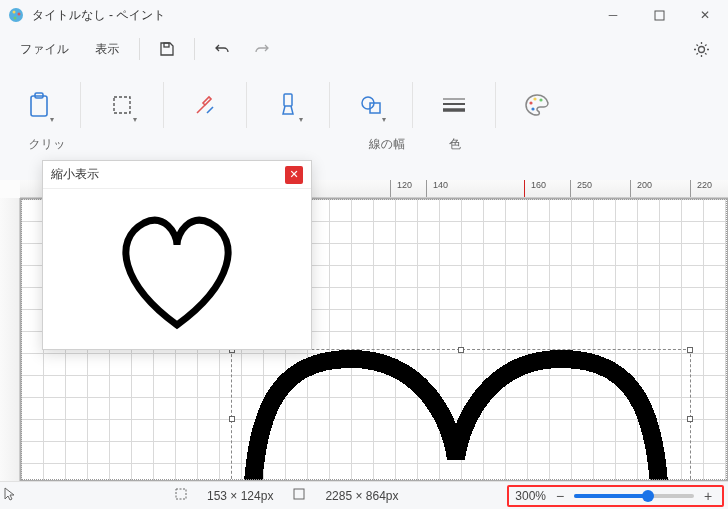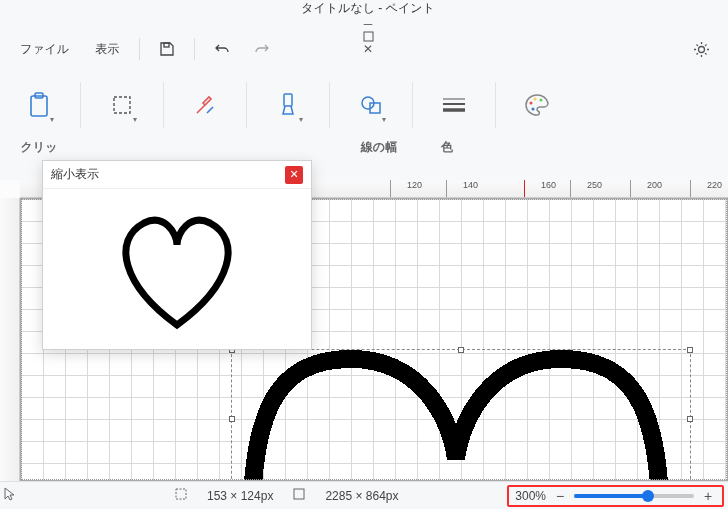--- a/index.html
+++ b/index.html
@@ -1,40 +1,40 @@
 <!DOCTYPE html>
 <html><head>
 <meta charset="utf-8">
 <style>
 * { box-sizing: border-box; margin: 0; padding: 0; font-family: "Yu Gothic UI", "Segoe UI", sans-serif; font-size: 12px; }
 body { width: 728px; height: 509px; background: #f7f8fa; overflow: hidden; position: relative; }
 
-.titlebar { height: 30px; display: flex; align-items: center; padding-left: 8px; background: #f7f8fa; flex-direction: column; }
+.titlebar { height: 30px; display: flex; align-items: center; padding-left: 8px; background: #f7f8fa; }
 .titlebar .app-icon { width: 16px; height: 16px; margin-right: 8px; }
 .titlebar .title { color: #333; flex: 1; }
 .win-btn { width: 46px; height: 30px; display: flex; align-items: center; justify-content: center; color: #555; }
 
 .menubar { height: 38px; display: flex; align-items: center; gap: 6px; padding: 0 10px; }
 .menu-item { padding: 6px 10px; color: #404040; }
 .mb-sep { width:1px; height:22px; background:#ddd; margin:0 4px; }
 .mb-btn { width: 34px; height: 30px; display: flex; align-items: center; justify-content: center; color: #444; border-radius: 4px; }
 .menubar .spacer { flex: 1; }
 
 .ribbon { height: 68px; display: flex; align-items: center; gap: 20px; padding: 6px 18px 0; }
 .rib-btn { width: 42px; height: 42px; display: flex; align-items: center; justify-content: center; position: relative; border-radius: 6px; }
 .rib-btn .chev { position: absolute; bottom: 2px; right: 6px; font-size: 8px; color: #777; }
 .rib-sep { width:1px; height:46px; background:#e3e3e3; }
 
-.ribbon-labels { height: 22px; display: flex; align-items: center; gap: 4px; padding: 0 14px; color: #666; font-size: 11px; font-weight: bold; }
+.ribbon-labels { height: 22px; display: flex; align-items: flex-start; gap: 4px; padding: 0 22px; color: #666; font-size: 11px; }
 .ribbon-labels span { display: inline-block; text-align: center; }
 
 .work { position: absolute; top: 180px; left: 0; right: 0; bottom: 28px; background: #fcfcfc; }
 
 .ruler-h { position: absolute; top: 0; left: 20px; right: 0; height: 18px; background: linear-gradient(#fafafa,#f0f0f0); border-bottom: 1px solid #ccc; overflow: hidden; }
-.ruler-h .tickbox { position: absolute; top: 0; height: 18px; border-left: 1px solid #999; font-size: 9px; color: #555; padding-left: 16px; }
+.ruler-h .tickbox { position: absolute; top: 0; height: 18px; border-left: 1px solid #999; font-size: 9px; color: #555; padding-left: 6px; }
 .ruler-v { position: absolute; top: 18px; left: 0; width: 20px; bottom: 0; background: linear-gradient(90deg,#fafafa,#f0f0f0); border-right: 1px solid #ccc; }
 
 .canvas { position: absolute; top: 18px; left: 20px; right: 0; bottom: 0; background: #fff;
   background-image: linear-gradient(#d9d9d9 1px, transparent 1px), linear-gradient(90deg, #d9d9d9 1px, transparent 1px);
   background-size: 22px 22px; overflow: hidden; border: 1px solid #aaa; }
 .canvas::after { content: ""; position: absolute; inset: 0; border: 1px dotted #999; pointer-events: none; }
 
 .big-heart { position: absolute; left: 200px; top: 120px; width: 470px; height: 340px; }
 .big-heart .line { stroke: #000; stroke-width: 18px; fill: none; }
 
@@ -166,21 +166,21 @@
   <span style="width:50px">クリッ</span>
   <span style="width:282px"></span>
   <span style="width:50px">線の幅</span>
   <span style="width:20px"></span>
   <span style="width:30px">色</span>
 </div>
 
 <div class="work">
   <div class="ruler-h">
     <div class="tickbox" style="left:370px">120</div>
-    <div class="tickbox" style="left:426px">140</div>
+    <div class="tickbox" style="left:406px">140</div>
     <div class="tickbox" style="left:504px;border-left-color:#d02020">160</div>
     <div class="tickbox" style="left:550px">250</div>
     <div class="tickbox" style="left:610px">200</div>
     <div class="tickbox" style="left:670px">220</div>
   </div>
   <div class="ruler-v"></div>
   <div class="canvas">
     <svg class="big-heart" viewBox="0 0 470 340">
       <path class="line" d="M 30 220 C 30 100, 50 40, 130 40 C 200 40, 230 100, 235 140 C 240 100, 270 40, 340 40 C 420 40, 440 100, 440 220" shape-rendering="crispEdges"></path>
     </svg>

